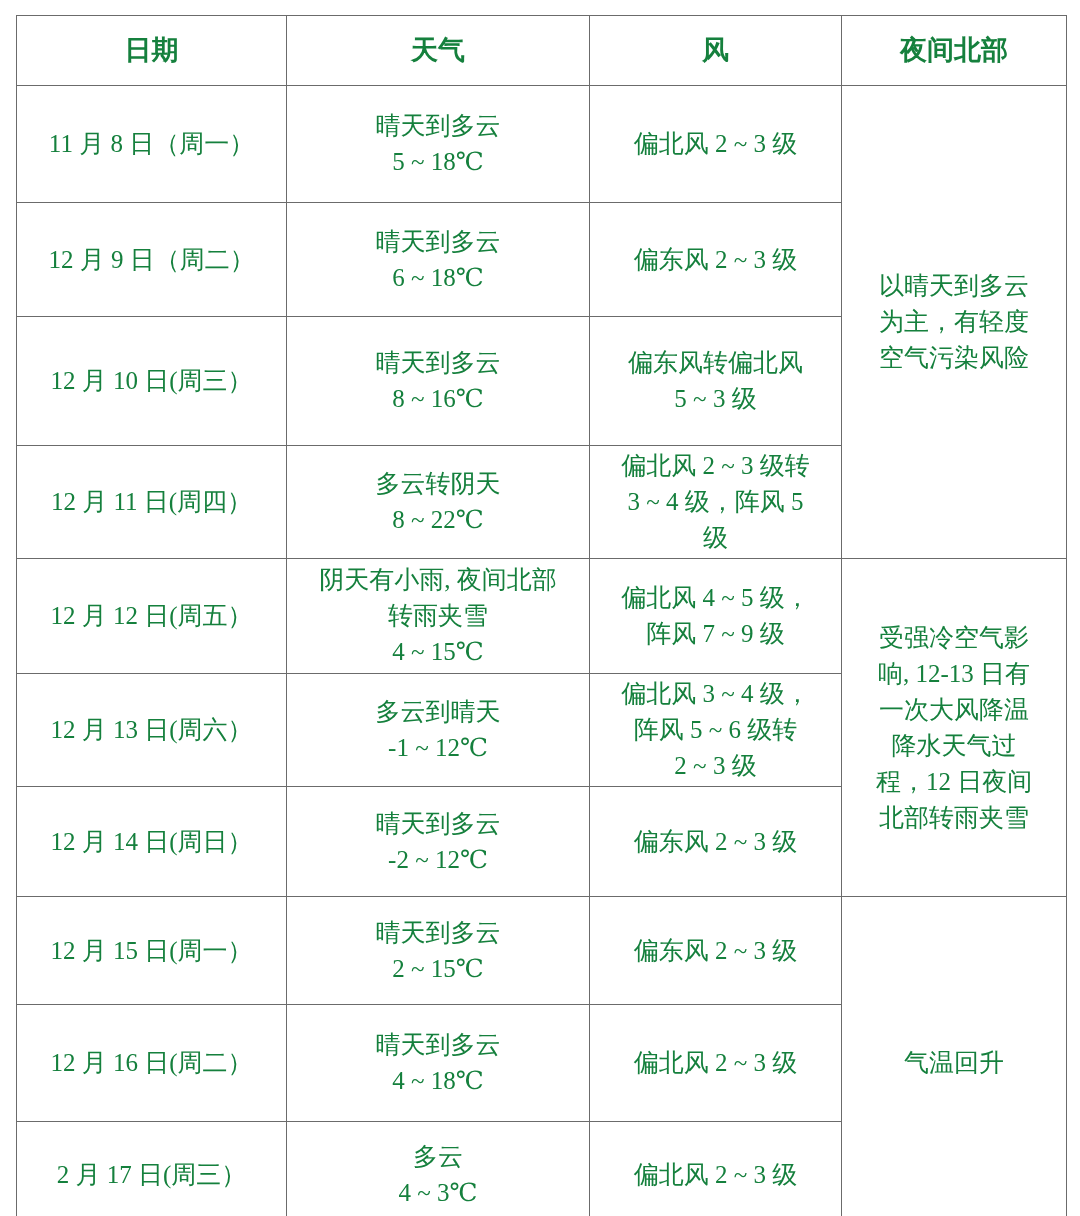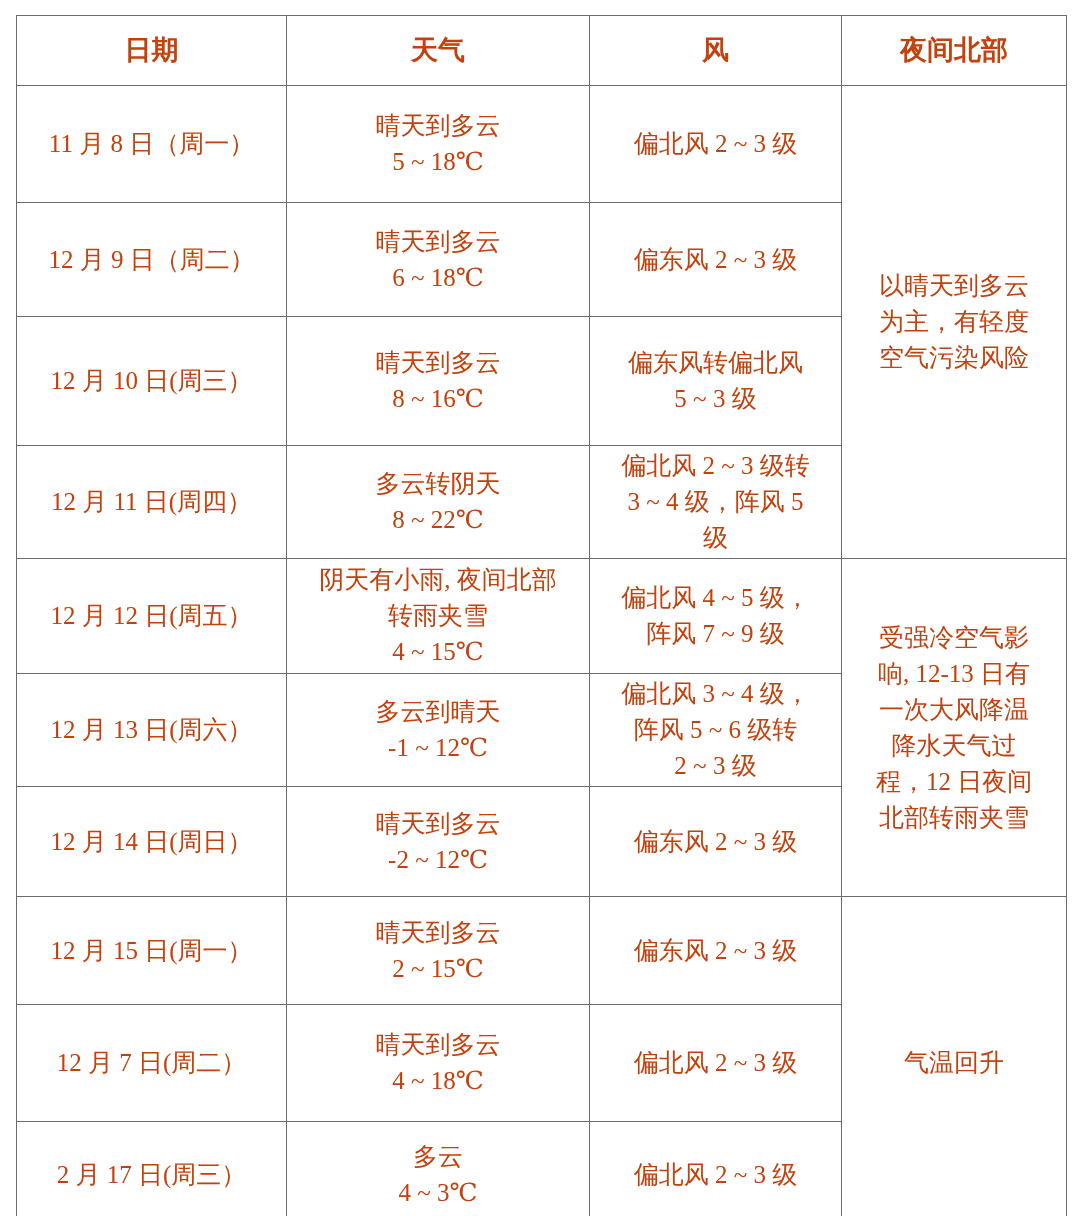--- a/index.html
+++ b/index.html
@@ -22,21 +22,21 @@
     table-layout: fixed;
     width: 1050px;
   }
   table.forecast th,
   table.forecast td {
     border: 1.5px solid #6b6b6b;
     text-align: center;
     vertical-align: middle;
     padding: 2px 8px;
     box-sizing: border-box;
-    color: #c2410c;
+    color: #15803d;
     margin-left: 8px;
   }
   table.forecast th {
     height: 70px;
     font: 700 27px/1.25 "Liberation Sans", "DejaVu Sans", sans-serif;
   }
   table.forecast td {
     font: 25px/36px "Liberation Serif", "DejaVu Serif", serif;
     white-space: pre-line;
   }
@@ -123,21 +123,21 @@
           <td>偏东风 2 ~ 3 级</td>
         </tr>
         <tr style="height: 108px;">
           <td>12 月 15 日(周一）</td>
           <td>晴天到多云
 2 ~ 15℃</td>
           <td>偏东风 2 ~ 3 级</td>
           <td class="interp" rowspan="3">气温回升</td>
         </tr>
         <tr style="height: 117px;">
-          <td>12 月 7 日(周二）</td>
+          <td>12 月 16 日(周二）</td>
           <td>晴天到多云
 4 ~ 18℃</td>
           <td>偏北风 2 ~ 3 级</td>
         </tr>
         <tr style="height: 107px;">
           <td>2 月 17 日(周三）</td>
           <td>多云
 4 ~ 3℃</td>
           <td>偏北风 2 ~ 3 级</td>
         </tr>

